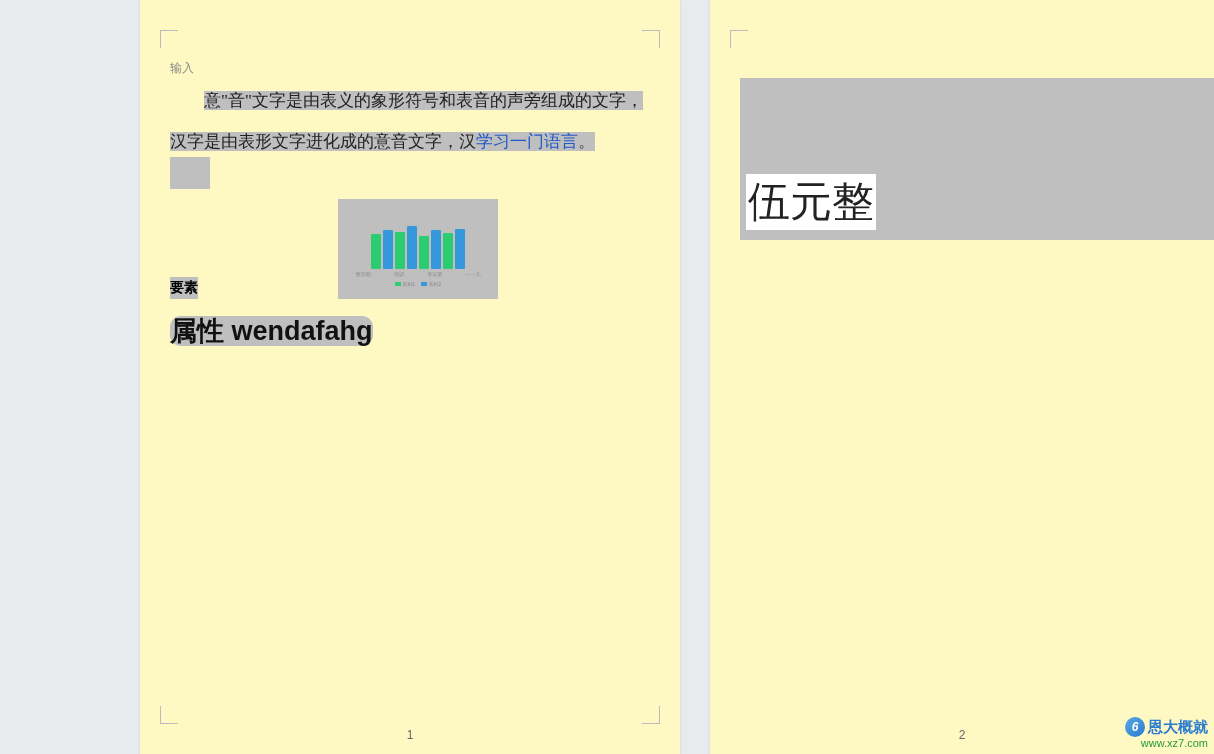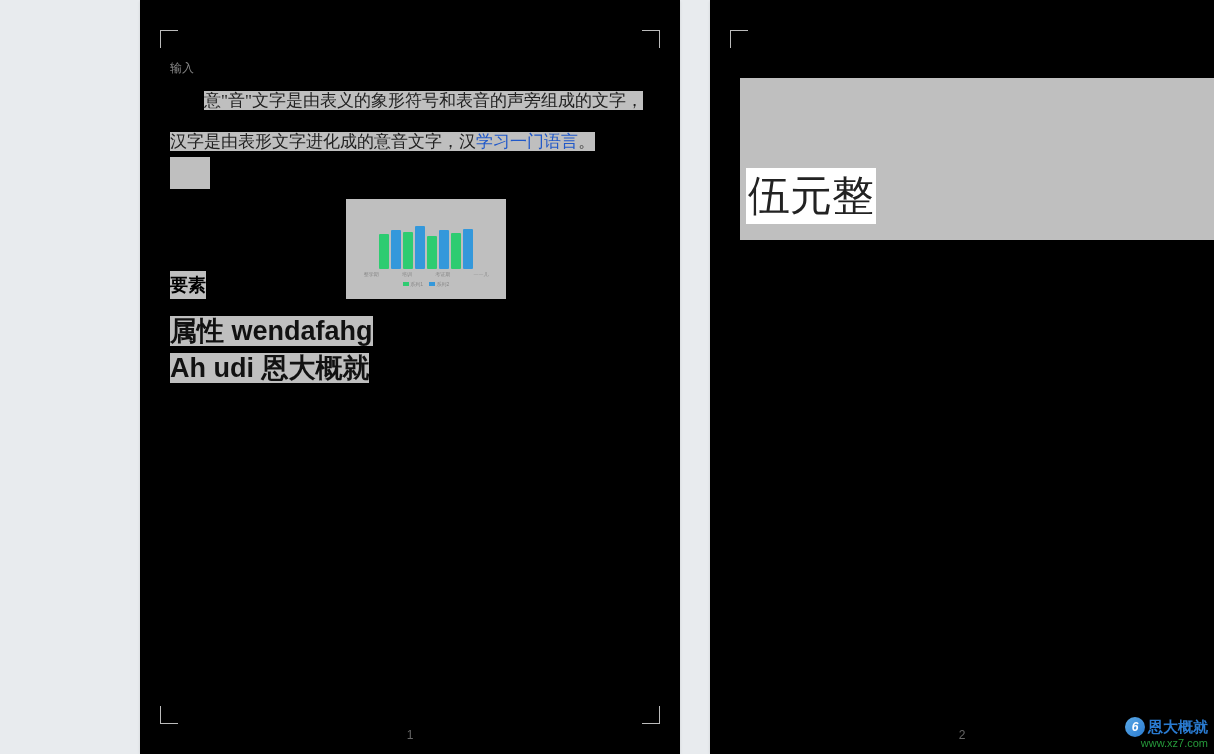--- a/index.html
+++ b/index.html
@@ -10,21 +10,21 @@
     height: 754px;
     overflow: hidden;
     position: relative;
   }
   .pages-wrap {
     display: flex;
     gap: 30px;
     padding: 0 0 0 140px;
   }
   .page {
-    background: #000000;
+    background: #fef9c3;
     width: 540px;
     height: 754px;
     position: relative;
     box-shadow: 0 1px 3px rgba(0,0,0,0.1);
   }
   .page2 {
     width: 504px;
   }
   .corner {
     position: absolute;
@@ -52,21 +52,21 @@
     line-height: 2.4;
     color: #222;
     font-family: "SimSun", serif;
   }
   .highlight { background: #bfbfbf; }
   .link { color: #2058c9; }
   .indent { text-indent: 34px; }
   .section-title {
     background: #bfbfbf;
     display: inline-block;
-    font-size: 18px;
+    font-size: 14px;
     font-weight: bold;
     padding: 2px 0;
   }
   .chart-box {
     display: inline-block;
     width: 160px;
     height: 100px;
     vertical-align: middle;
     margin-left: 140px;
     position: relative;
@@ -101,40 +101,40 @@
     margin-top: 2px;
   }
   .leg-swatch { width: 6px; height: 4px; display: inline-block; vertical-align: middle; }
   .heading2 {
     font-size: 27px;
     font-weight: bold;
     line-height: 1.4;
     color: #111;
     font-family: "Microsoft YaHei", sans-serif;
   }
-  .heading2 .highlight { background: #bfbfbf; }
+  .heading2 .highlight { background: #bfbfbf; border-radius: 11px; }
   .page-num {
     position: absolute;
     bottom: 12px;
     left: 0; right: 0;
     text-align: center;
     font-size: 12px;
     color: #666;
   }
   .page2 .big-block {
     position: absolute;
     top: 78px;
     left: 30px;
     right: 0;
     height: 162px;
     background: #bfbfbf;
   }
   .big-text {
     position: absolute;
-    top: 168px;
+    top: 174px;
     left: 36px;
     font-size: 42px;
     font-family: "SimSun", serif;
     color: #222;
     background: #fff;
     padding: 0 2px;
   }
   .page2 .corner.tl { top: 30px; left: 20px; }
   .watermark {
     position: absolute;
@@ -204,21 +204,20 @@
           <div class="chart-legend">
             <span><span class="leg-swatch" style="background:#2ecc71"></span> <span>系列1</span></span>
             <span><span class="leg-swatch" style="background:#3498db"></span> <span>系列2</span></span>
           </div>
         </span>
       </div>
 
 
       <div class="heading-wrap">
         <div class="heading2"><span class="highlight">属性 wendafahg</span></div>
-        <div class="heading2"><span class="highlight">Ah udi 恩大概就</span></div>
       </div>
     </div>
 
     <div class="page-num">1</div>
   </div>
 
   <div class="page page2">
     <div class="corner tl"></div>
     <div class="big-block"></div>
     <div class="big-text">伍元整</div>

